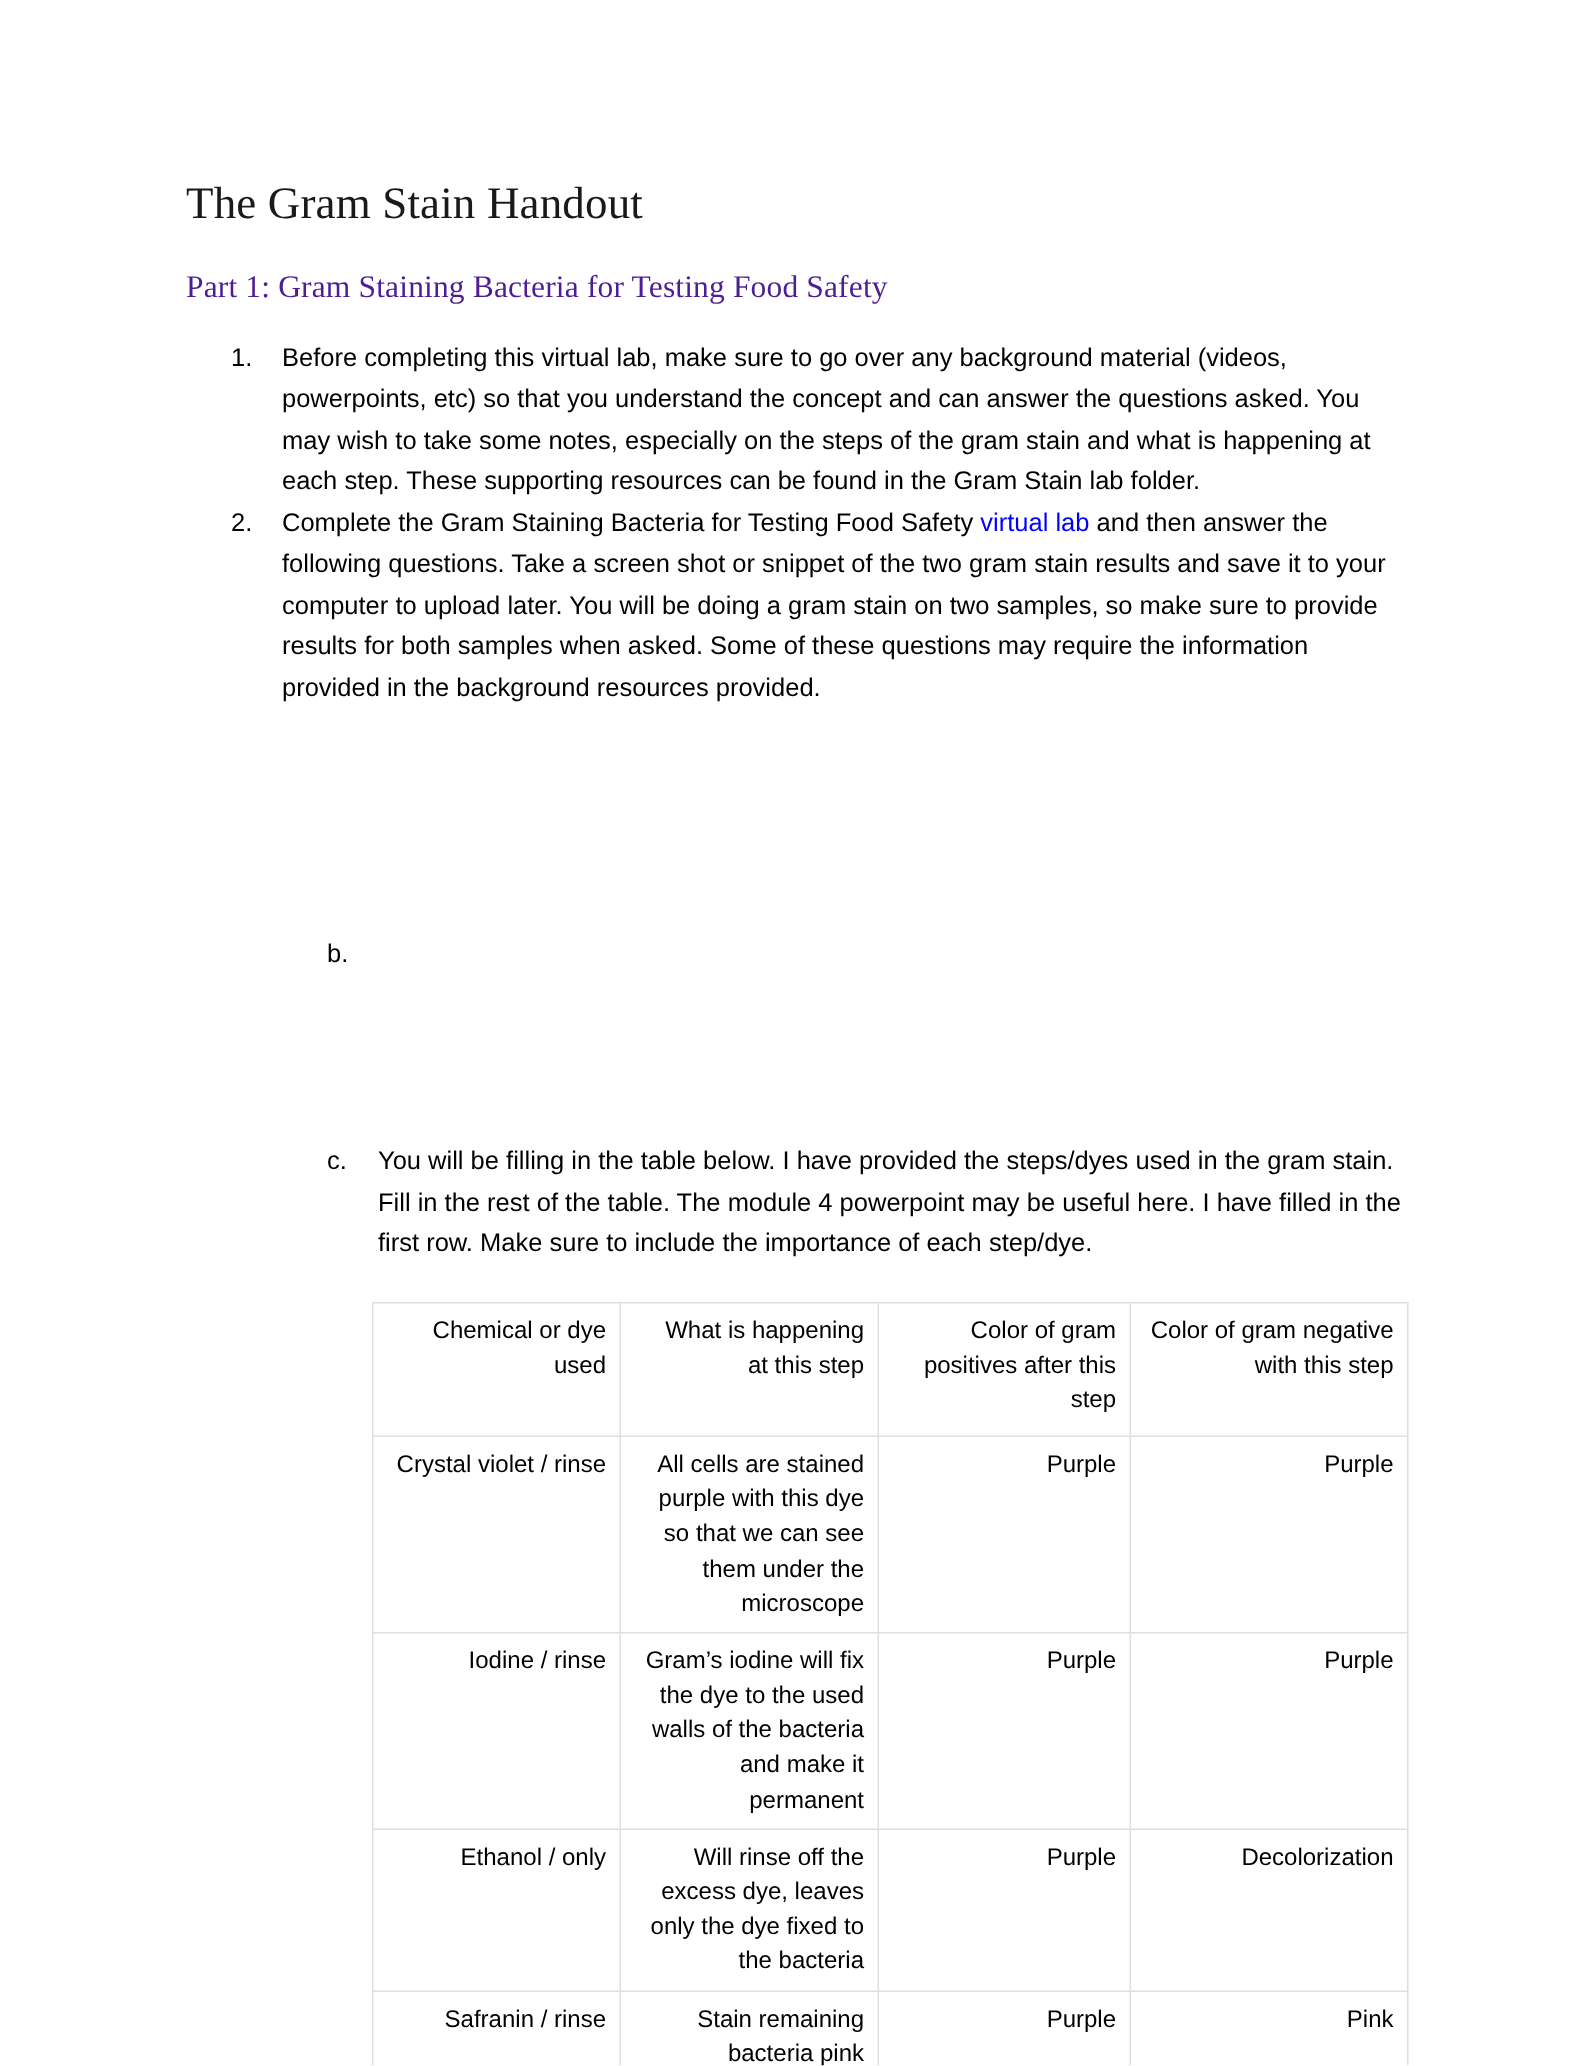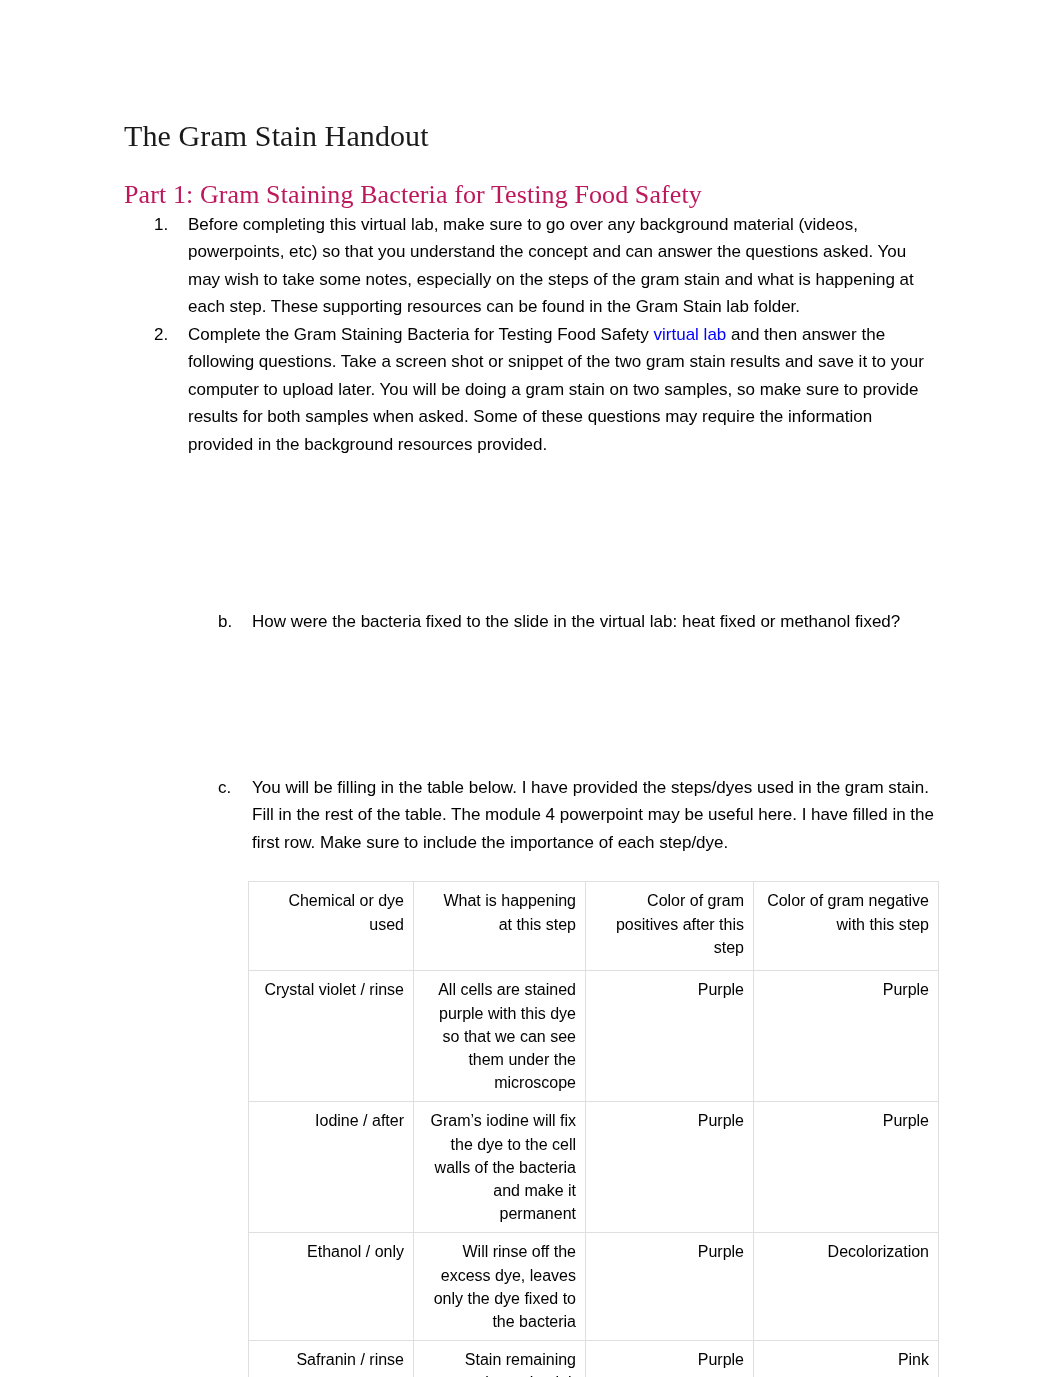--- a/index.html
+++ b/index.html
@@ -31,25 +31,25 @@
     font-family: "Liberation Serif", serif;
     font-size: 30px;
     font-weight: normal;
     line-height: 1.18;
     color: #1a1a1a;
     margin: 0 0 0 0;
     letter-spacing: 0.1px;
   }
   .part-heading {
     font-family: "Liberation Serif", serif;
-    font-size: 26px;
+    font-size: 21px;
     font-weight: normal;
     line-height: 1.2;
-    color: #be185d;
-    margin: 26px 0 0 0;
+    color: #4c1d95;
+    margin: 26px 0 20px 0;
     letter-spacing: 0.1px;
   }
 
   
   ol.level1 {
     margin: 0;
     padding: 0 0 0 0;
     list-style: none;
     font-size: 17px;
     line-height: 1.62;
@@ -143,21 +143,21 @@
       </li>
       <li>
         <span class="marker">2.</span><span>Complete the Gram Staining Bacteria for Testing Food Safety </span><a class="inline-link" href="#">virtual lab</a><span> and then answer the following questions.  Take a screen shot or snippet of the two gram stain results and save it to your computer to upload later.  You will be doing a gram stain on two samples, so make sure to provide results for both samples when asked.  Some of these questions may require the information provided in the background resources provided.</span>
       </li>
     </ol>
 
     <div class="spacer-a"></div>
 
     <ol class="level2">
       <li>
-        <span class="marker">b.</span><span>How were the bacteria fixed to the slide in the virtual lab: heat fixed or methanol fixed?</span>
+        <span class="marker">b.</span>
       </li>
     </ol>
 
     <div class="spacer-b"></div>
 
     <ol class="level2">
       <li>
         <span class="marker">c.</span><span>You will be filling in the table below.  I have provided the steps/dyes used in the gram stain.  Fill in the rest of the table.  The module 4 powerpoint may be useful here.  I have filled in the first row.  Make sure to include the importance of each step/dye.</span>
       </li>
     </ol>
@@ -179,22 +179,22 @@
             <td>Color of gram positives after this step</td>
             <td>Color of gram negative with this step</td>
           </tr>
           <tr class="r-1">
             <td>Crystal violet / rinse</td>
             <td>All cells are stained purple with this dye so that we can see them under the microscope</td>
             <td>Purple</td>
             <td>Purple</td>
           </tr>
           <tr class="r-2">
-            <td>Iodine / after</td>
-            <td>Gram’s iodine will fix the dye to the cell walls of the bacteria and make it permanent</td>
+            <td>Iodine / rinse</td>
+            <td>Gram’s iodine will fix the dye to the used walls of the bacteria and make it permanent</td>
             <td>Purple</td>
             <td>Purple</td>
           </tr>
           <tr class="r-3">
             <td>Ethanol / only</td>
             <td>Will rinse off the excess dye, leaves only the dye fixed to the bacteria</td>
             <td>Purple</td>
             <td>Decolorization</td>
           </tr>
           <tr class="r-4">

